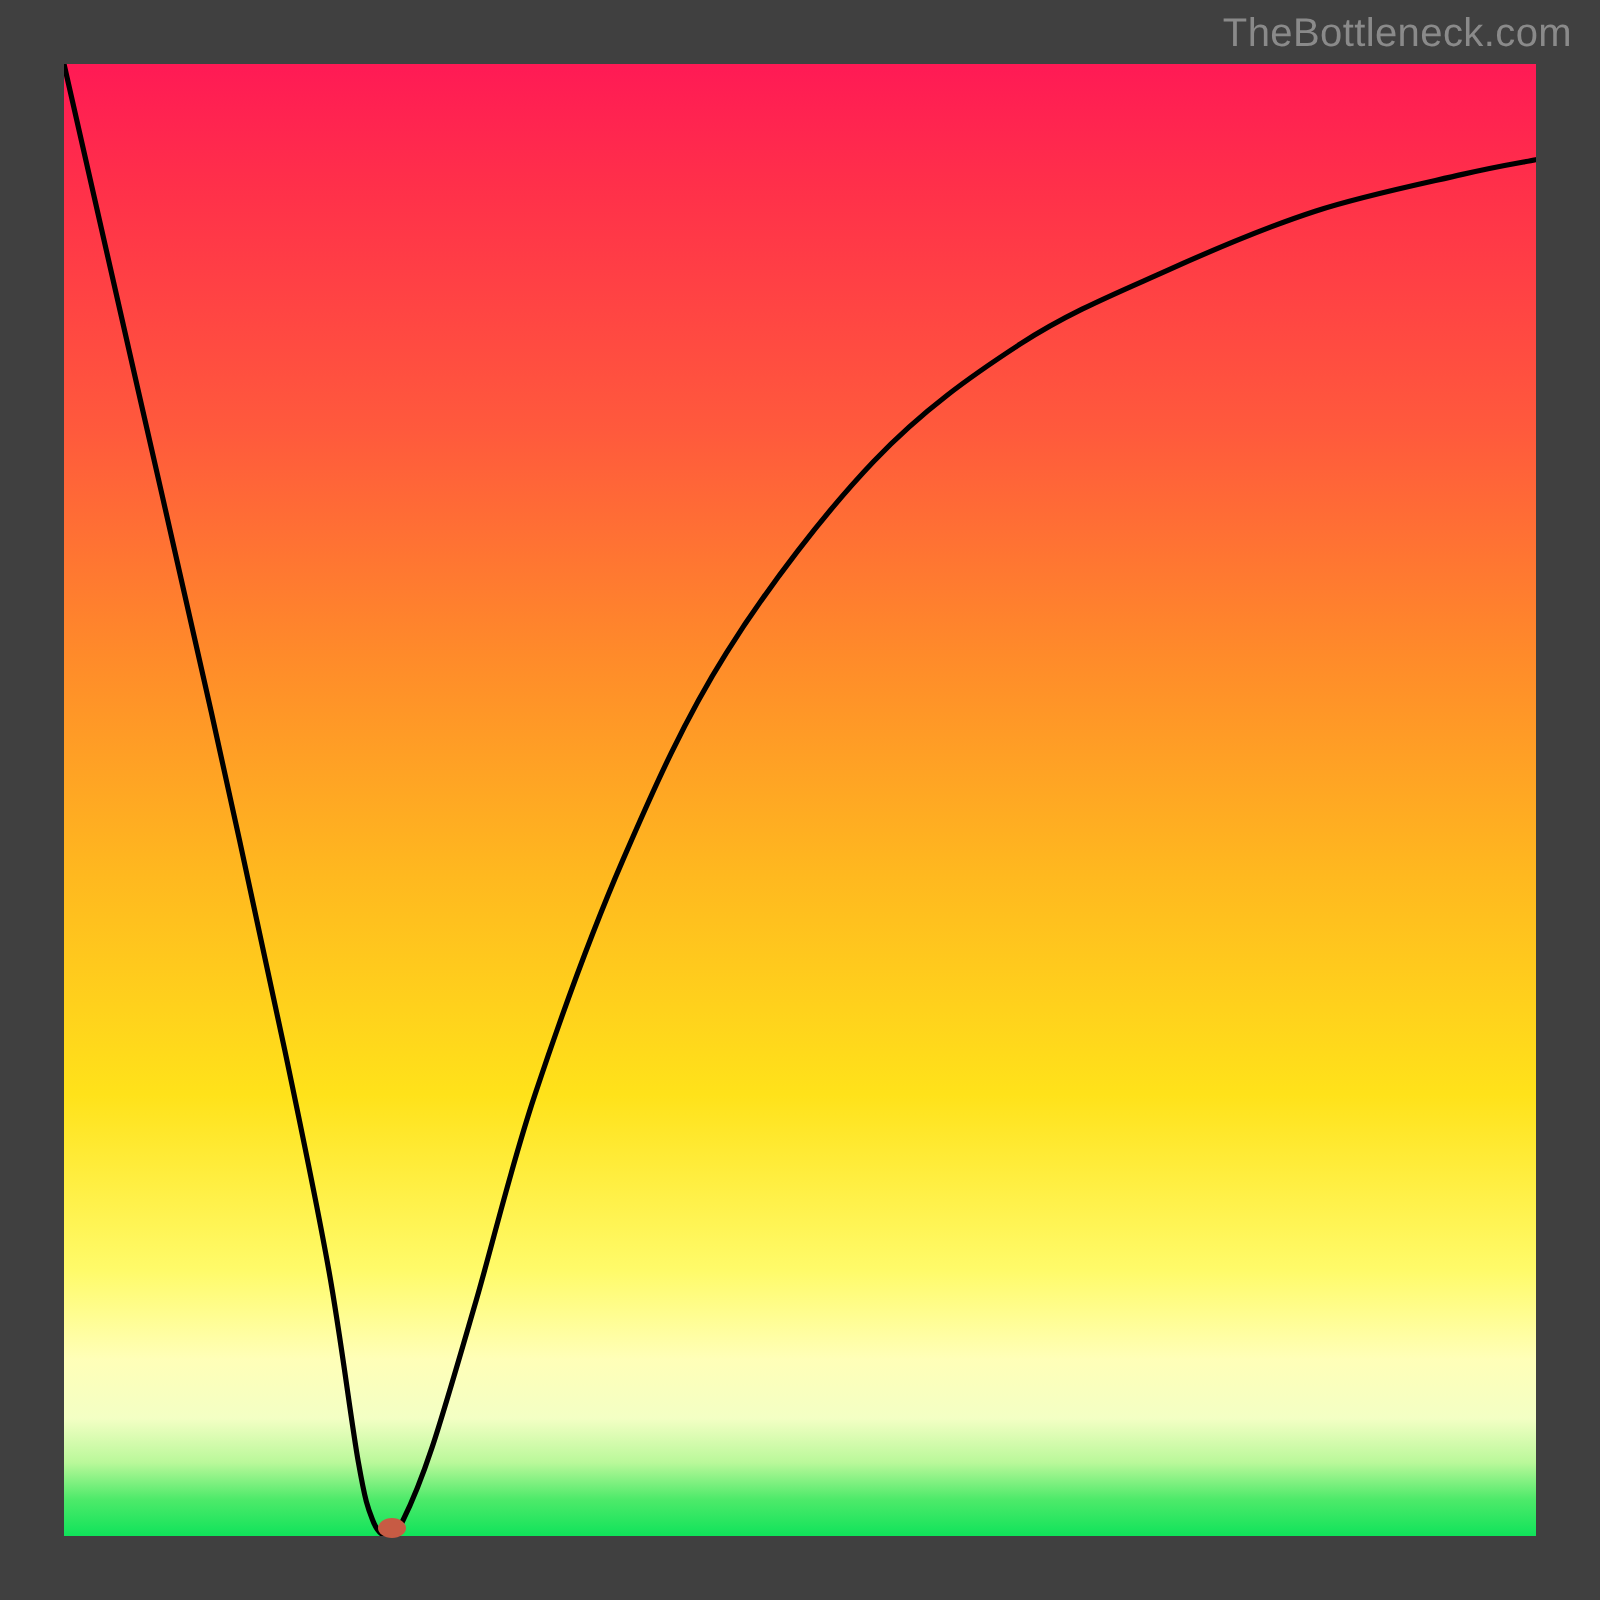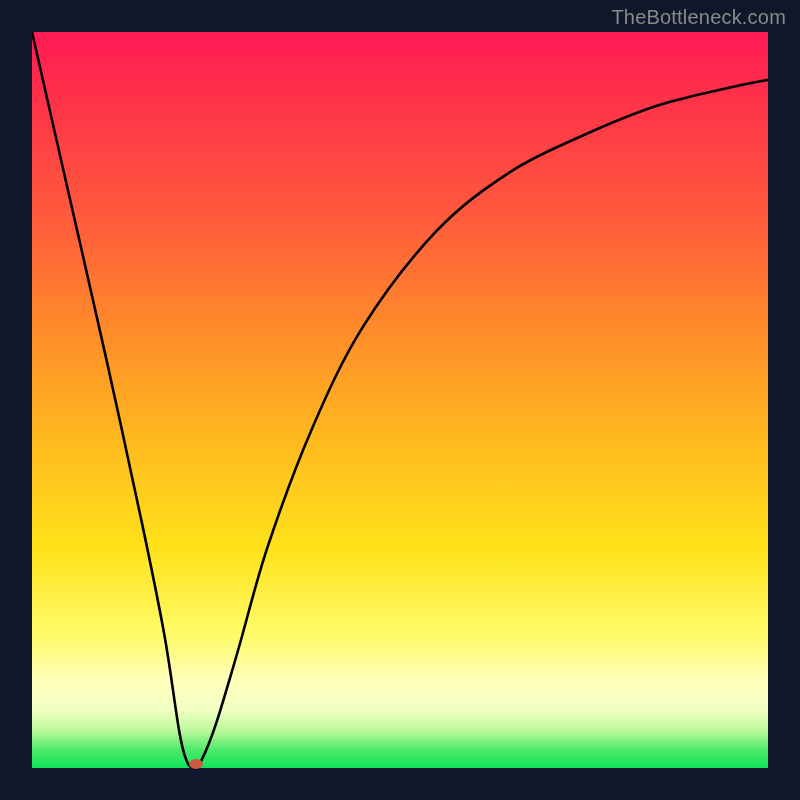--- a/index.html
+++ b/index.html
@@ -10,21 +10,21 @@
     background: #000;
     overflow: hidden;
     font-family: Arial, Helvetica, sans-serif;
   }
   .frame {
     position: absolute;
     top: 0;
     left: 0;
     width: 800px;
     height: 800px;
-    background: #0f172a;
+    background: #404040;
   }
   .plot {
     position: absolute;
     top: 32px;
     left: 32px;
     width: 736px;
     height: 736px;
     
     background: linear-gradient(
       to bottom,

